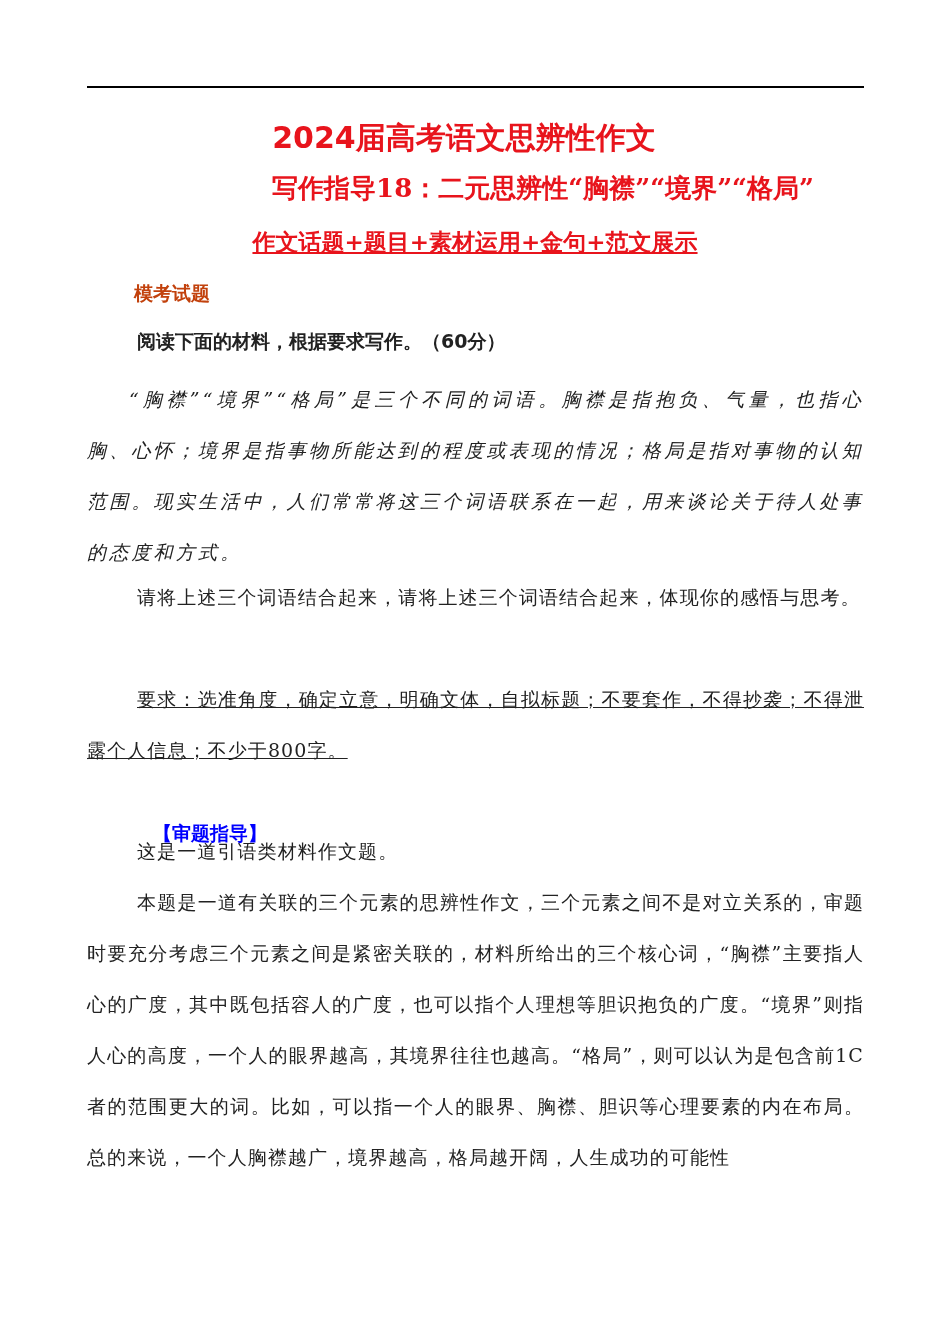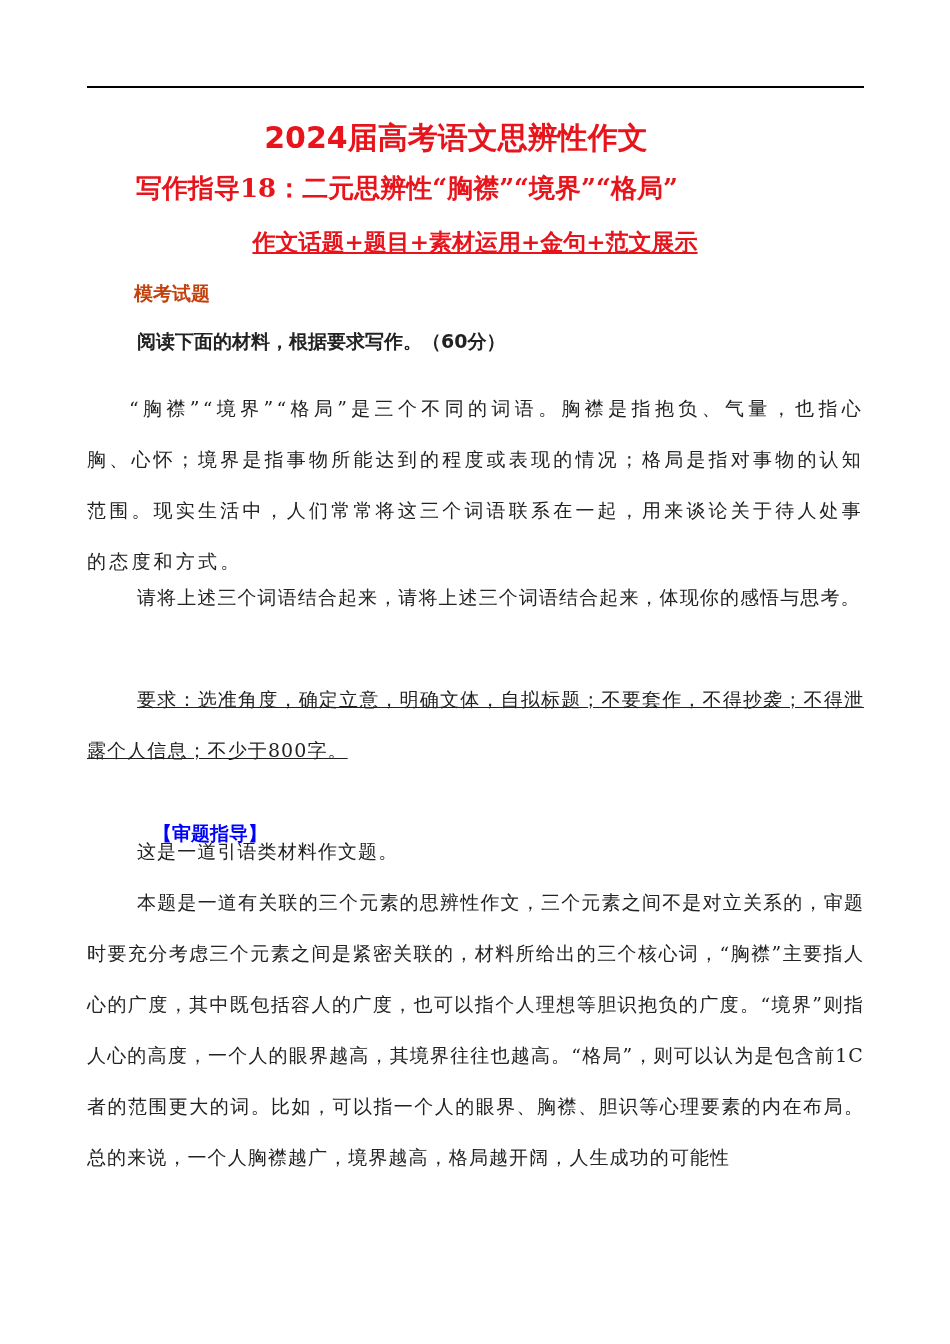--- a/index.html
+++ b/index.html
@@ -18,37 +18,37 @@
     .top-rule {
       position: absolute;
       left: 87px;
       top: 86px;
       width: 777px;
       height: 2px;
       background: #000000;
     }
     .title-main {
       position: absolute;
-      left: 4px;
+      left: 12px;
       width: 904px;
       top: 118px;
       text-align: center;
       font-family: "DejaVu Sans", "Liberation Sans", sans-serif;
       font-weight: bold;
       font-size: 30px;
       line-height: 40px;
       color: #e8141c;
       letter-spacing: 0px;
     }
     .title-sub {
       position: absolute;
       left: 0;
       width: 814px;
       top: 168px;
-      text-align: center;
+      text-align: right;
       font-family: "DejaVu Serif", "Liberation Serif", serif;
       font-weight: bold;
       font-size: 26px;
       line-height: 40px;
       color: #e8141c;
     }
     .title-tag {
       position: absolute;
       left: 0;
       width: 950px;
@@ -85,21 +85,21 @@
       position: absolute;
       left: 87px;
       width: 777px;
       font-size: 19px;
       line-height: 51px;
       text-align: justify;
       text-align-last: left;
       color: #222222;
     }
     .para .ind { display: inline-block; width: 50px; }
-    #p-material { top: 383px; letter-spacing: 3.2px; }
+    #p-material { top: 374px; letter-spacing: 3.2px; font-style: italic; }
     #p-material .ind { width: 42px; }
     #p-task { top: 572px; letter-spacing: 1.1px; }
     #p-req { top: 674px; letter-spacing: 1.1px; text-decoration: underline; }
     #p-guide1 { top: 826px; letter-spacing: 1.1px; }
     #p-guide2 { top: 877px; letter-spacing: 1.1px; }
   </style>
 </head>
 <body>
 
 <div class="top-rule"></div>

